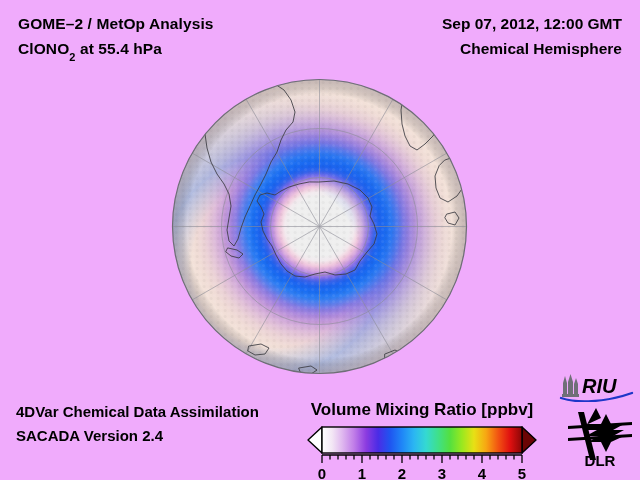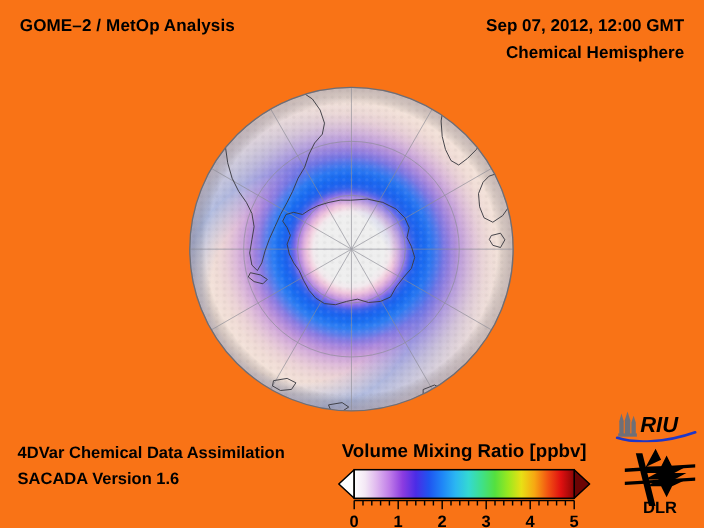--- a/index.html
+++ b/index.html
@@ -4,21 +4,21 @@
 <style>
   html, body {
     margin: 0;
     padding: 0;
     background: #ffffff;
   }
   #page {
     position: relative;
     width: 640px;
     height: 480px;
-    background: #f97316;
+    background: #f0abfc;
     font-family: "Liberation Sans", sans-serif;
     overflow: hidden;
   }
 
   
   .hdr-left {
     position: absolute;
     left: 18px;
     top: 11px;
     font-size: 15.5px;
@@ -103,20 +103,21 @@
     height: 62px;
   }
 </style>
 </head>
 <body>
 
 <div id="page">
 
   <div class="hdr-left">
     <span class="hdr-line">GOME–2 / MetOp Analysis</span>
+    <span class="hdr-line"><span>ClONO</span><span class="sub">2</span><span> at 55.4 hPa</span></span>
   </div>
 
   <div class="hdr-right">
     <span class="hdr-line">Sep 07, 2012, 12:00 GMT</span>
     <span class="hdr-line">Chemical Hemisphere</span>
   </div>
 
   <div id="globe-wrap">
     <svg id="globe-svg" width="297" height="297" viewBox="0 0 297 297">
       <defs>
@@ -219,21 +220,21 @@
         <path d="M78 268 L90 266 L98 270 L94 276 L84 277 L77 273 Z"></path>
         <path d="M128 290 L140 288 L146 292 L140 296 L130 295 Z"></path>
       </g>
 
       <circle cx="148.5" cy="148.5" r="147" fill="none" stroke="#6e6e76" stroke-width="1.2"></circle>
     </svg>
   </div>
 
   <div class="foot-left">
     <span class="foot-line">4DVar Chemical Data Assimilation</span>
-    <span class="foot-line">SACADA Version 1.6</span>
+    <span class="foot-line">SACADA Version 2.4</span>
   </div>
 
   <div id="cbar-block">
     <div id="cbar-title">Volume Mixing Ratio [ppbv]</div>
     <svg id="cbar-svg" width="232" height="58" viewBox="0 0 232 58">
       <defs>
         <linearGradient id="cbGrad" x1="0" y1="0" x2="1" y2="0">
           <stop offset="0.00" stop-color="#ffffff"></stop>
           <stop offset="0.05" stop-color="#f3e7f5"></stop>
           <stop offset="0.10" stop-color="#e0b9ef"></stop>

